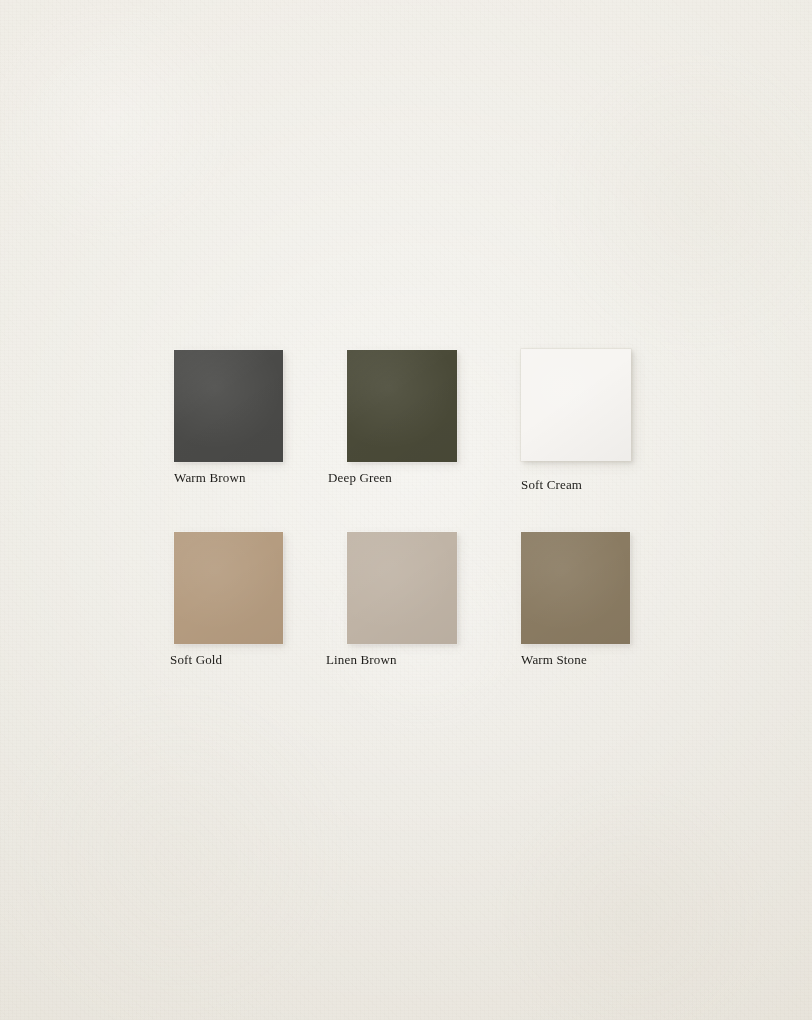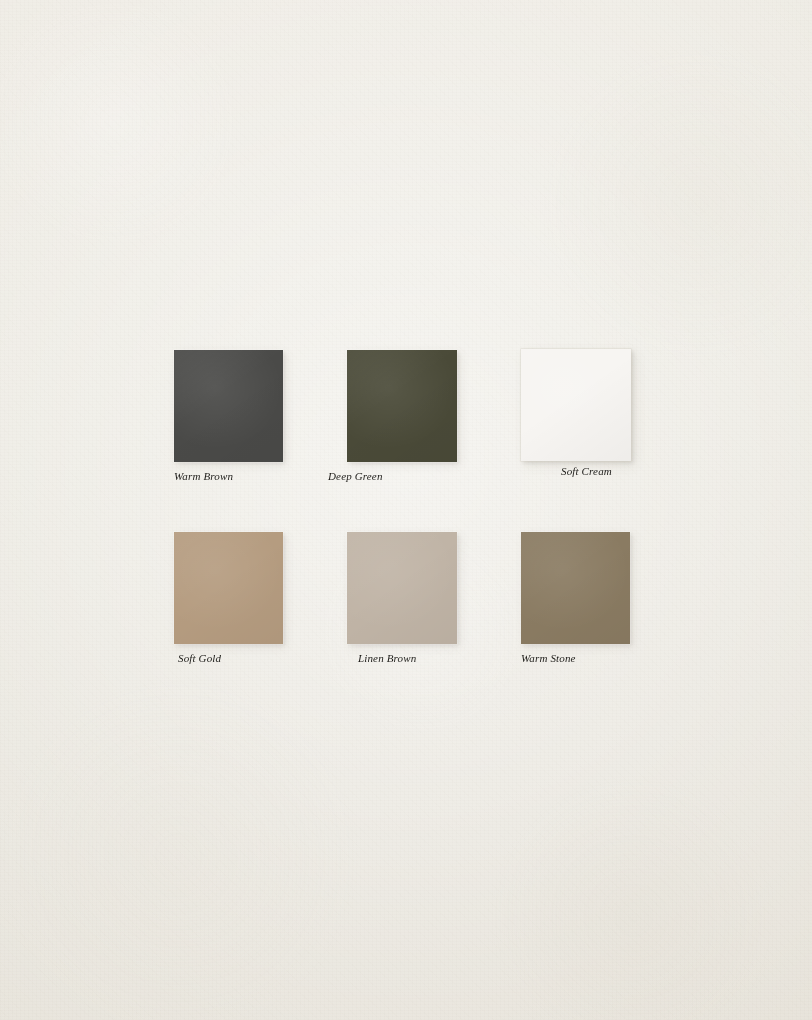--- a/index.html
+++ b/index.html
@@ -94,22 +94,21 @@
     box-shadow:
       0 0 0 0.6px rgba(214,208,196,0.55),
       2px 2px 4px rgba(120,112,98,0.20),
       4px 4px 11px rgba(120,112,98,0.12);
   }
 
   .swatch-label {
     position: absolute;
     left: 0;
     white-space: nowrap;
-    font-style: italic;
-    font-size: 11px;
+    font-size: 13px;
     letter-spacing: 0.15px;
     color: #1d1c19;
     line-height: 1;
   }
 </style>
 </head>
 <body>
 
 <div id="paper"></div>
 <div id="blotch"></div>
@@ -120,26 +119,26 @@
       <div class="swatch-chip" style="background: rgb(74, 74, 72);"></div>
     </div>
     <div class="swatch-label" style="left: 174px; top: 471px;">Warm Brown</div>
     <div class="swatch-cell" style="left: 347px; top: 350px; width: 110px; height: 112px;">
       <div class="swatch-chip" style="background: rgb(74, 74, 56);"></div>
     </div>
     <div class="swatch-label" style="left: 328px; top: 471px;">Deep Green</div>
     <div class="swatch-cell" style="left: 521px; top: 349px; width: 110px; height: 112px;">
       <div class="swatch-chip light-chip" style="background: rgb(247, 245, 242);"></div>
     </div>
-    <div class="swatch-label" style="left: 521px; top: 466px; margin-left: 40px;">Soft Cream</div>
+    <div class="swatch-label" style="left: 521px; top: 478px;">Soft Cream</div>
     <div class="swatch-cell" style="left: 174px; top: 532px; width: 109px; height: 112px;">
       <div class="swatch-chip" style="background: rgb(181, 156, 128);"></div>
     </div>
-    <div class="swatch-label" style="left: 178px; top: 653px; text-align: center;">Soft Gold</div>
+    <div class="swatch-label" style="left: 170px; top: 653px; text-align: center;">Soft Gold</div>
     <div class="swatch-cell" style="left: 347px; top: 532px; width: 110px; height: 112px;">
       <div class="swatch-chip" style="background: rgb(192, 180, 166);"></div>
     </div>
-    <div class="swatch-label" style="left: 358px; top: 653px;">Linen Brown</div>
+    <div class="swatch-label" style="left: 326px; top: 653px;">Linen Brown</div>
     <div class="swatch-cell" style="left: 521px; top: 532px; width: 109px; height: 112px;">
       <div class="swatch-chip" style="background: rgb(138, 123, 98);"></div>
     </div>
     <div class="swatch-label" style="left: 521px; top: 653px; text-align: center;">Warm Stone</div>
   </div>
 
 </body></html>

